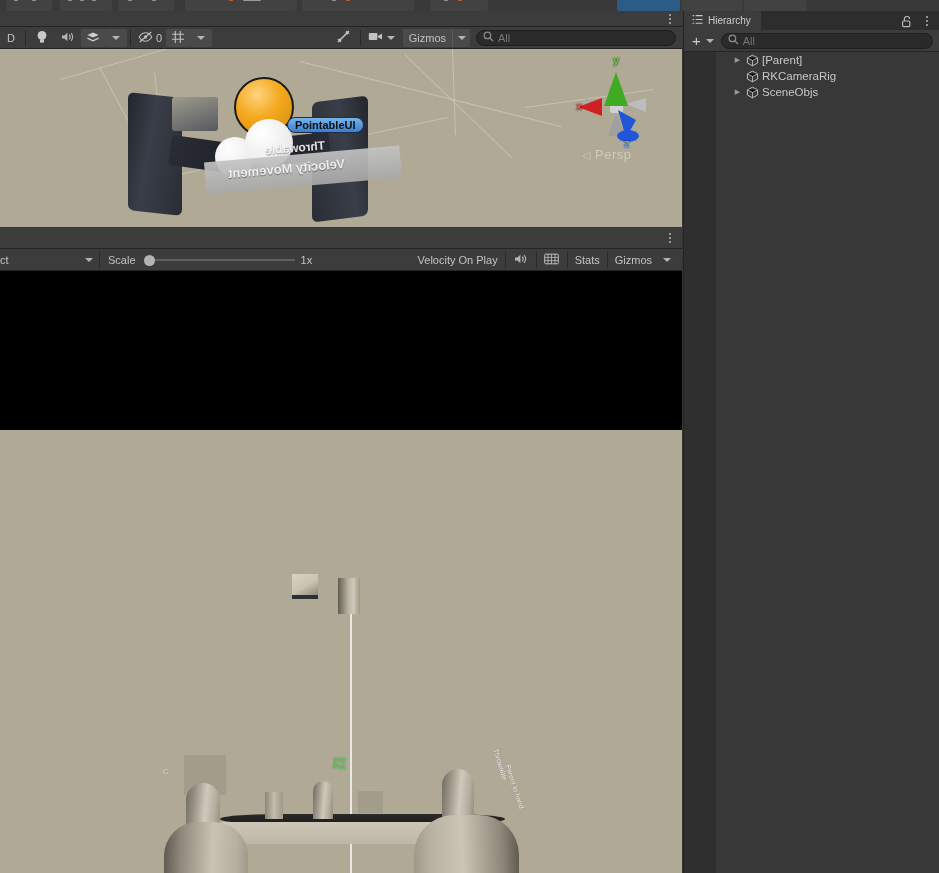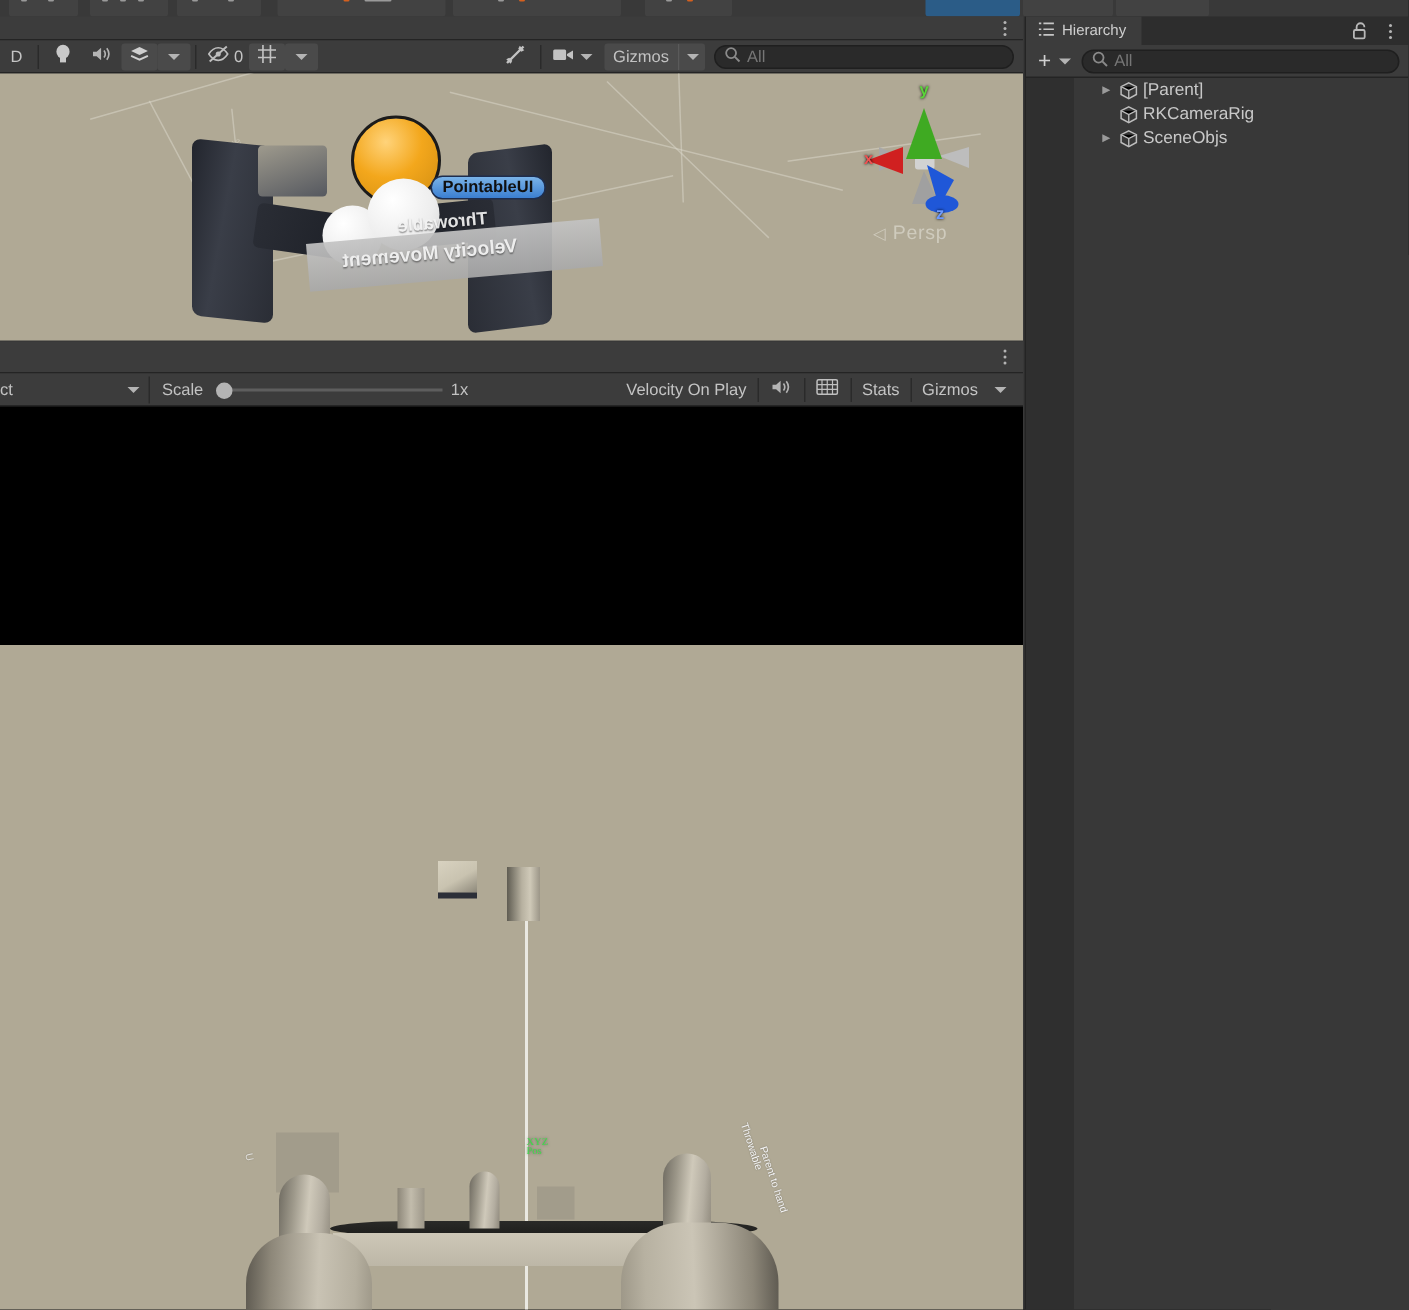--- a/index.html
+++ b/index.html
@@ -215,22 +215,22 @@
   .gv-ray {
     position:absolute; left:350px; top:343px; width:2px; height:530px;
     background: rgba(245,245,240,.85);
   }
   .gv-capsule {
     position:absolute; border-radius: 999px 999px 0 0;
     background: linear-gradient(95deg,#6e6a60 0%, #9d988a 28%, #cfc9ba 55%, #b3ada0 80%, #8f897c 100%);
   }
   .gv-box3d { position:absolute; }
   .gv-green {
-    position:absolute; left:351px; top:487px; color:#3ddc4a; font-size:7px;
-    font-family:Liberation Serif, serif; line-height:6px; white-space:pre;
+    position:absolute; left:333px; top:487px; color:#3ddc4a; font-size:7px;
+    font-family:Liberation Mono, monospace; line-height:6px; white-space:pre;
     text-shadow:0 0 2px rgba(0,0,0,.5);
   }
   .gv-side-text {
     position:absolute; color:#f4f4f4; font-size:7px; white-space:nowrap;
     text-shadow:0 0 1px rgba(0,0,0,.4);
   }
 </style>
 </head>
 <body>
 

